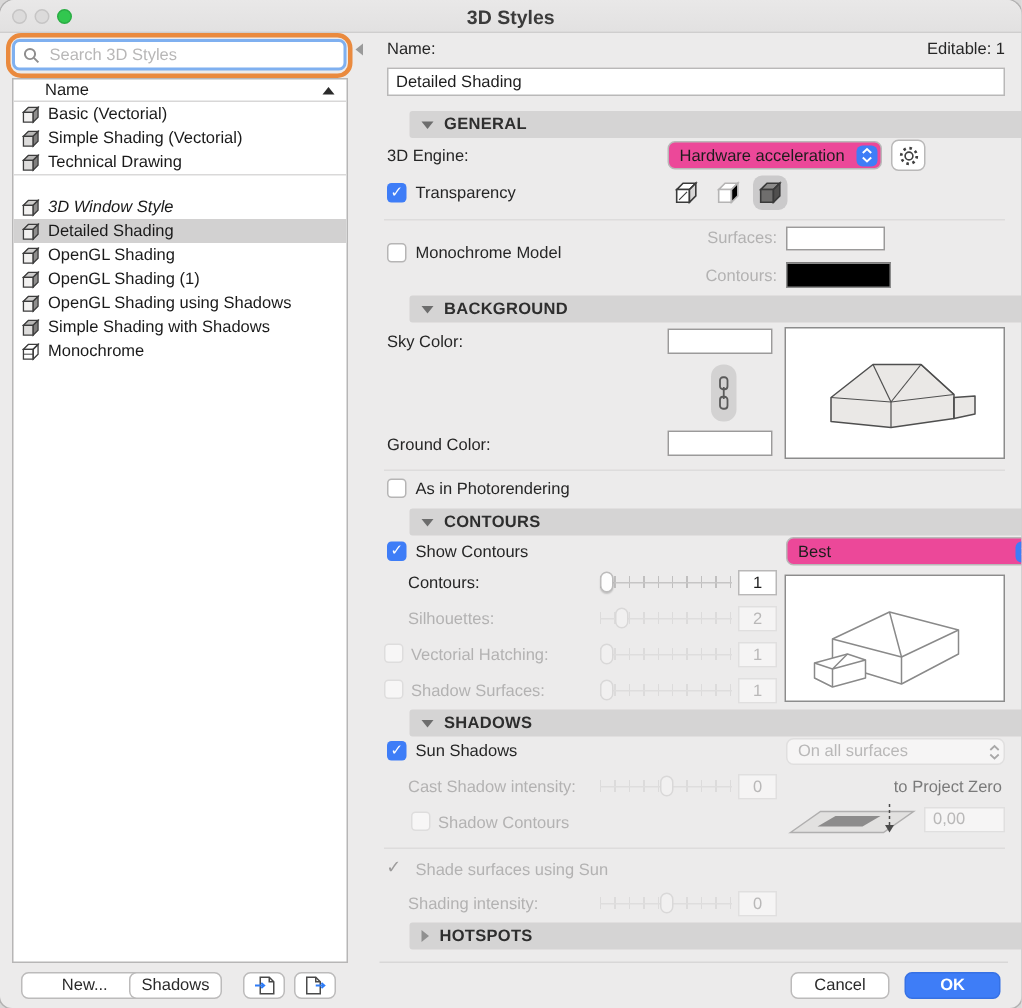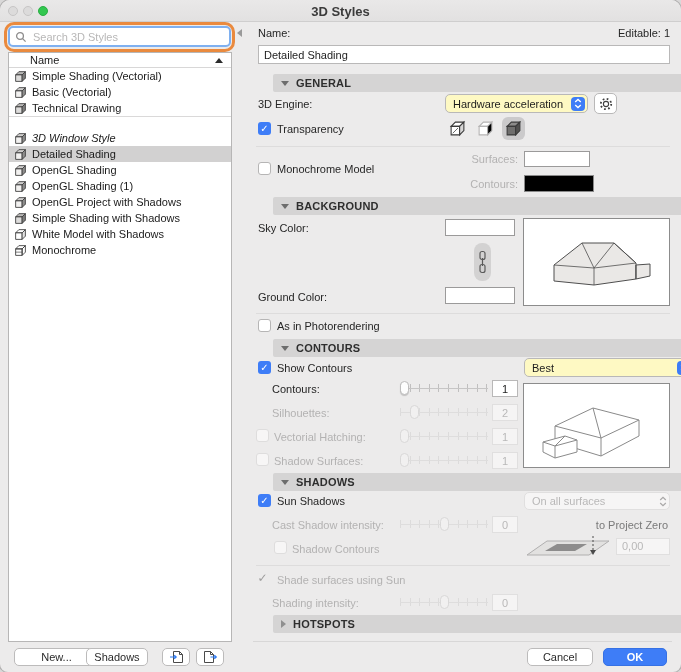--- a/index.html
+++ b/index.html
@@ -49,21 +49,21 @@
   .lbl.dis{color:#b3b2b2;}
   .lbl.right{text-align:right;}
   .section-bar{position:absolute;left:253px;width:419px;height:18px;background:#d5d4d4;
     border-radius:2px;display:flex;align-items:center;gap:7px;padding-left:8px;
     font-size:11px;font-weight:bold;color:#2e2e2e;letter-spacing:.2px;margin-left:20px;}
   .tri-down{width:0;height:0;border-left:4px solid transparent;border-right:4px solid transparent;border-top:5px solid #6d6d6d;flex:none;}
   .tri-right{width:0;height:0;border-top:4px solid transparent;border-bottom:4px solid transparent;border-left:5px solid #8f8f8f;flex:none;}
   .divider{position:absolute;height:1px;background:#dddcdc;}
   .text-input{position:absolute;border:1px solid #b9b8b8;background:#fff;
     font:11px "Liberation Sans","DejaVu Sans",sans-serif;color:#1d1d1d;padding:0 5px;}
-  .dropdown{position:absolute;height:19px;background:#fef9c3;border:1px solid #b9b8b8;border-radius:5px;
+  .dropdown{position:absolute;height:19px;background:#ec4899;border:1px solid #b9b8b8;border-radius:5px;
     display:flex;align-items:center;font-size:11px;color:#1d1d1d;padding:0 2px 0 7px;}
   .dropdown .dd-text{flex:1;overflow:hidden;white-space:nowrap;}
   .dd-stepper{width:14px;height:14px;border-radius:4px;background:#3e7df7;display:flex;align-items:center;justify-content:center;flex:none;}
   .dropdown.disabled{background:#f6f5f5;border-color:#e0dfdf;color:#b9b8b8;}
   .cb{position:absolute;width:13px;height:13px;border-radius:3px;display:flex;align-items:center;justify-content:center;
     font-size:10px;font-weight:bold;line-height:13px;}
   .cb.checked{background:#3e7df7;color:#fff;}
   .cb.unchecked{background:#fff;border:1px solid #b6b5b5;}
   .cb.dis-unchecked{background:#f7f6f6;border:1px solid #dedddd;}
   .cb.dis-checked{color:#9d9c9c;background:transparent;font-size:12px;}
@@ -113,40 +113,40 @@
   <div class="listbox">
     <div class="list-header">
       <span style="padding-left:0;">Name</span>
       <span class="spacer"></span>
       <span class="sort-asc"></span>
     </div>
 
     <div class="list-row">
       <span class="li-icon">
           <svg width="13" height="13" viewBox="0 0 12 12">
+            <polygon points="1.5,4.5 4.5,1.5 10.5,1.5 7.5,4.5" fill="#cfcecd" stroke="#3c3c3c" stroke-width="0.8"></polygon>
+            <polygon points="1.5,4.5 7.5,4.5 7.5,10.5 1.5,10.5" fill="#f2f1f0" stroke="#3c3c3c" stroke-width="0.8"></polygon>
+            <polygon points="7.5,4.5 10.5,1.5 10.5,7.5 7.5,10.5" fill="#8f8e8d" stroke="#3c3c3c" stroke-width="0.8"></polygon>
+          </svg>
+        </span>
+      <span class="li-label">Basic (Vectorial)</span>
+    </div>
+    <div class="list-row">
+      <span class="li-icon">
+          <svg width="13" height="13" viewBox="0 0 12 12">
             <polygon points="1.5,4.5 4.5,1.5 10.5,1.5 7.5,4.5" fill="#b9b8b7" stroke="#3c3c3c" stroke-width="0.8"></polygon>
             <polygon points="1.5,4.5 7.5,4.5 7.5,10.5 1.5,10.5" fill="#dddcdb" stroke="#3c3c3c" stroke-width="0.8"></polygon>
             <polygon points="7.5,4.5 10.5,1.5 10.5,7.5 7.5,10.5" fill="#7f7e7d" stroke="#3c3c3c" stroke-width="0.8"></polygon>
           </svg>
         </span>
       <span class="li-label">Simple Shading (Vectorial)</span>
     </div>
     <div class="list-row">
       <span class="li-icon">
           <svg width="13" height="13" viewBox="0 0 12 12">
-            <polygon points="1.5,4.5 4.5,1.5 10.5,1.5 7.5,4.5" fill="#cfcecd" stroke="#3c3c3c" stroke-width="0.8"></polygon>
-            <polygon points="1.5,4.5 7.5,4.5 7.5,10.5 1.5,10.5" fill="#f2f1f0" stroke="#3c3c3c" stroke-width="0.8"></polygon>
-            <polygon points="7.5,4.5 10.5,1.5 10.5,7.5 7.5,10.5" fill="#8f8e8d" stroke="#3c3c3c" stroke-width="0.8"></polygon>
-          </svg>
-        </span>
-      <span class="li-label">Basic (Vectorial)</span>
-    </div>
-    <div class="list-row">
-      <span class="li-icon">
-          <svg width="13" height="13" viewBox="0 0 12 12">
             <polygon points="1.5,4.5 4.5,1.5 10.5,1.5 7.5,4.5" fill="#b9b8b7" stroke="#3c3c3c" stroke-width="0.8"></polygon>
             <polygon points="1.5,4.5 7.5,4.5 7.5,10.5 1.5,10.5" fill="#dddcdb" stroke="#3c3c3c" stroke-width="0.8"></polygon>
             <polygon points="7.5,4.5 10.5,1.5 10.5,7.5 7.5,10.5" fill="#7f7e7d" stroke="#3c3c3c" stroke-width="0.8"></polygon>
           </svg>
         </span>
       <span class="li-label">Technical Drawing</span>
     </div>
 
     <div class="list-gap"></div>
 
@@ -191,41 +191,31 @@
       <span class="li-label">OpenGL Shading (1)</span>
     </div>
     <div class="list-row">
       <span class="li-icon">
           <svg width="13" height="13" viewBox="0 0 12 12">
             <polygon points="1.5,4.5 4.5,1.5 10.5,1.5 7.5,4.5" fill="#cfcecd" stroke="#3c3c3c" stroke-width="0.8"></polygon>
             <polygon points="1.5,4.5 7.5,4.5 7.5,10.5 1.5,10.5" fill="#f2f1f0" stroke="#3c3c3c" stroke-width="0.8"></polygon>
             <polygon points="7.5,4.5 10.5,1.5 10.5,7.5 7.5,10.5" fill="#8f8e8d" stroke="#3c3c3c" stroke-width="0.8"></polygon>
           </svg>
         </span>
-      <span class="li-label">OpenGL Project with Shadows</span>
+      <span class="li-label">OpenGL Shading using Shadows</span>
     </div>
     <div class="list-row">
       <span class="li-icon">
           <svg width="13" height="13" viewBox="0 0 12 12">
             <polygon points="1.5,4.5 4.5,1.5 10.5,1.5 7.5,4.5" fill="#b9b8b7" stroke="#3c3c3c" stroke-width="0.8"></polygon>
             <polygon points="1.5,4.5 7.5,4.5 7.5,10.5 1.5,10.5" fill="#dddcdb" stroke="#3c3c3c" stroke-width="0.8"></polygon>
             <polygon points="7.5,4.5 10.5,1.5 10.5,7.5 7.5,10.5" fill="#7f7e7d" stroke="#3c3c3c" stroke-width="0.8"></polygon>
           </svg>
         </span>
       <span class="li-label">Simple Shading with Shadows</span>
-    </div>
-    <div class="list-row">
-      <span class="li-icon">
-          <svg width="13" height="13" viewBox="0 0 12 12">
-            <polygon points="1.5,4.5 4.5,1.5 10.5,1.5 7.5,4.5" fill="#ffffff" stroke="#3c3c3c" stroke-width="0.8"></polygon>
-            <polygon points="1.5,4.5 7.5,4.5 7.5,10.5 1.5,10.5" fill="#ffffff" stroke="#3c3c3c" stroke-width="0.8"></polygon>
-            <polygon points="7.5,4.5 10.5,1.5 10.5,7.5 7.5,10.5" fill="#e4e3e3" stroke="#3c3c3c" stroke-width="0.8"></polygon>
-          </svg>
-        </span>
-      <span class="li-label">White Model with Shadows</span>
     </div>
     <div class="list-row">
       <span class="li-icon">
           <svg width="13" height="13" viewBox="0 0 12 12">
             <polygon points="1.5,4.5 4.5,1.5 10.5,1.5 7.5,4.5" fill="none" stroke="#3c3c3c" stroke-width="0.8"></polygon>
             <polygon points="1.5,4.5 7.5,4.5 7.5,10.5 1.5,10.5" fill="none" stroke="#3c3c3c" stroke-width="0.8"></polygon>
             <polygon points="7.5,4.5 10.5,1.5 10.5,7.5 7.5,10.5" fill="none" stroke="#3c3c3c" stroke-width="0.8"></polygon>
             <line x1="1.5" y1="7.5" x2="7.5" y2="7.5" stroke="#3c3c3c" stroke-width="0.6"></line>
           </svg>
         </span>

